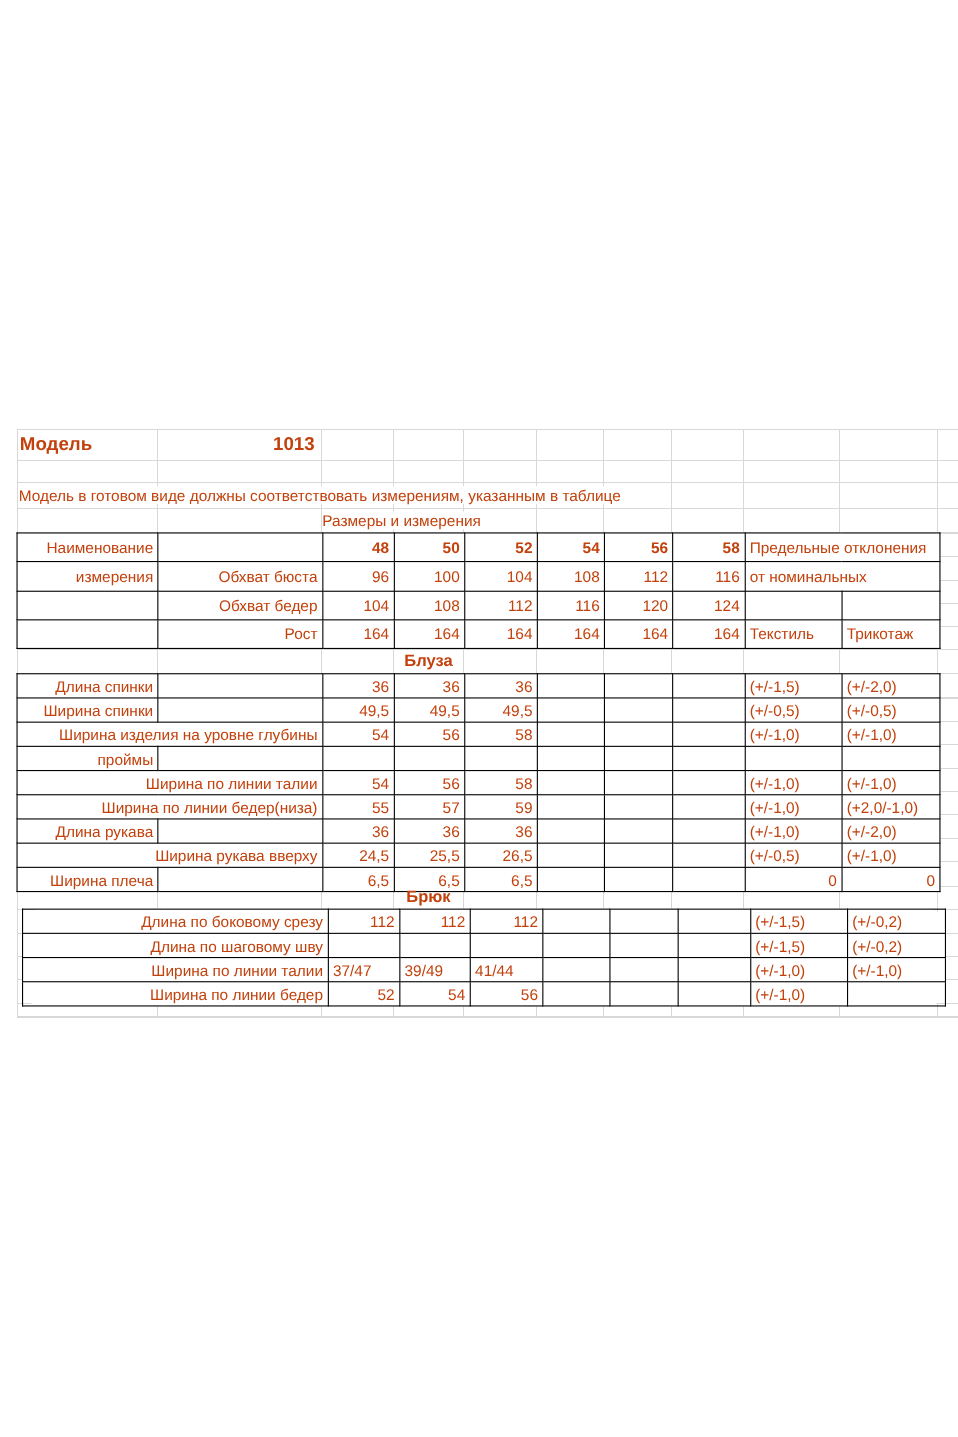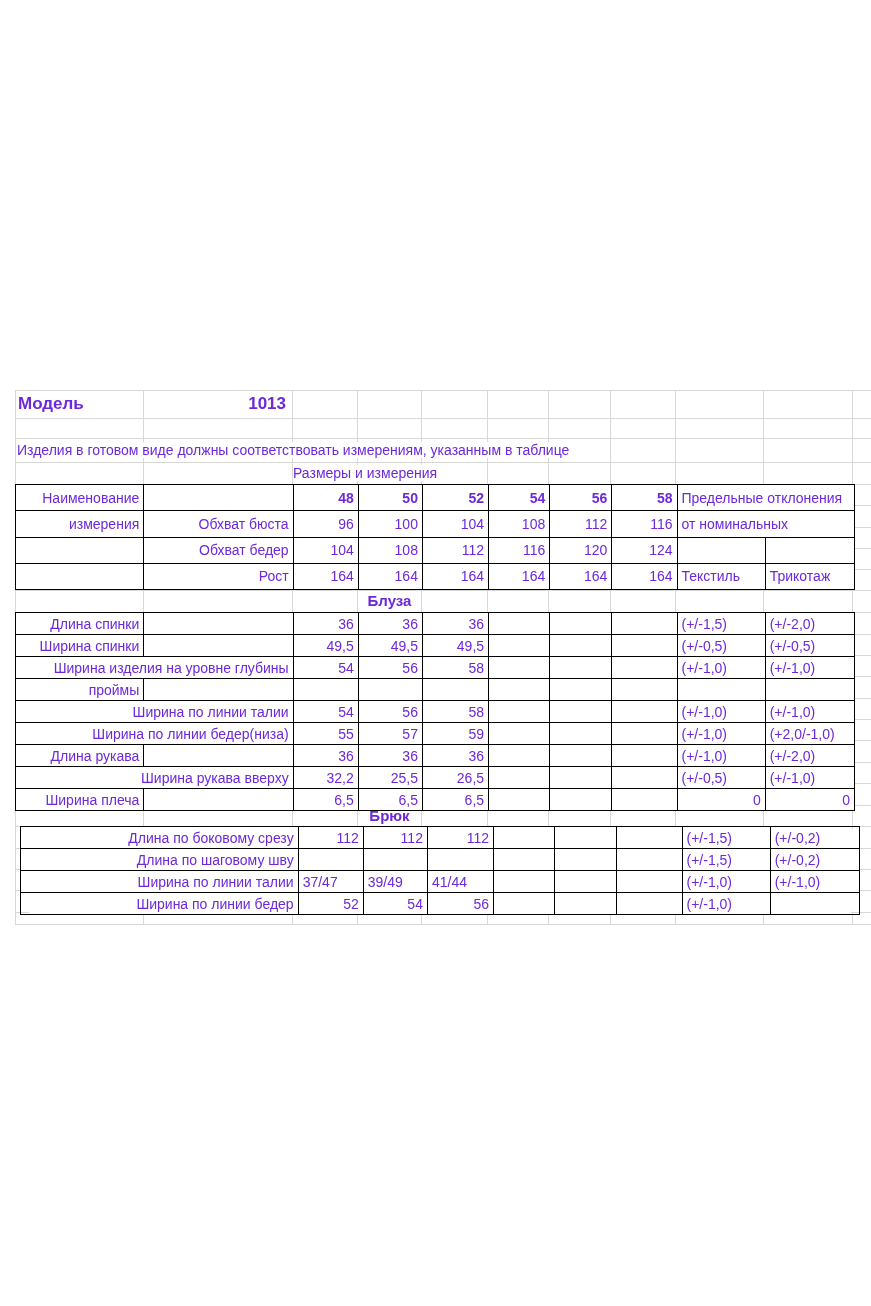--- a/index.html
+++ b/index.html
@@ -1,17 +1,17 @@
 <!DOCTYPE html>
 <html><head>
 <meta charset="utf-8">
 <style>
   html,body{margin:0;padding:0;background:#fff;}
   #page{position:relative;width:871px;height:1208px;background:#fff;overflow:hidden;
-        font-family:"Liberation Sans","DejaVu Sans",sans-serif;color:#6d28d9;}
+        font-family:"Liberation Sans","DejaVu Sans",sans-serif;color:#c2410c;}
   #gridsvg{position:absolute;left:0;top:0;}
   .overlay{position:absolute;white-space:nowrap;}
   .overlay span{background:#fff;}
   #model-label{left:18px;top:390px;height:28px;line-height:28px;font-size:17px;font-weight:bold;}
   #model-number{left:143px;top:390px;width:143px;height:28px;line-height:28px;
                 font-size:17px;font-weight:bold;text-align:right;}
   #note{left:17px;top:438px;height:24px;line-height:24px;font-size:14px;}
   #subtitle{left:293px;top:462px;height:22px;line-height:22px;font-size:14px;}
   .section-title{position:absolute;left:292px;width:195px;text-align:center;
                  font-size:15px;font-weight:bold;}
@@ -68,21 +68,21 @@
       <line x1="15" y1="869.5" x2="871" y2="869.5"></line>
         <line x1="15" y1="890.5" x2="871" y2="890.5"></line>
       <line x1="15" y1="912.5" x2="871" y2="912.5"></line>
         <line x1="15" y1="924.5" x2="871" y2="924.5"></line>
     </g>
   </svg>
 
   <div class="overlay" id="model-label"><span>Модель</span></div>
   <div class="overlay" id="model-number"><span>1013</span></div>
 
-  <div class="overlay" id="note"><span>Изделия в готовом виде должны соответствовать измерениям, указанным в таблице</span></div>
+  <div class="overlay" id="note"><span>Модель в готовом виде должны соответствовать измерениям, указанным в таблице</span></div>
   <div class="overlay" id="subtitle"><span>Размеры и измерения</span></div>
 
   <table class="xt" style="left:15px;top:484px;width:840px;height:106px;">
     <colgroup>
       <col style="width:128px">
         <col style="width:149px">
         <col style="width:65px">
         <col style="width:64px">
       <col style="width:66px">
         <col style="width:61px">
@@ -233,21 +233,21 @@
         <td class="num">36</td>
         <td class="num">36</td>
         <td class="num"></td>
         <td class="num"></td>
         <td class="num"></td>
         <td class="txt">(+/-1,0)</td>
         <td class="txt">(+/-2,0)</td>
       </tr>
       <tr>
         <td class="lab" colspan="2">Ширина рукава вверху</td>
-        <td class="num">32,2</td>
+        <td class="num">24,5</td>
         <td class="num">25,5</td>
         <td class="num">26,5</td>
         <td class="num"></td>
         <td class="num"></td>
         <td class="num"></td>
         <td class="txt">(+/-0,5)</td>
         <td class="txt">(+/-1,0)</td>
       </tr>
       <tr>
         <td class="lab">Ширина плеча</td>

